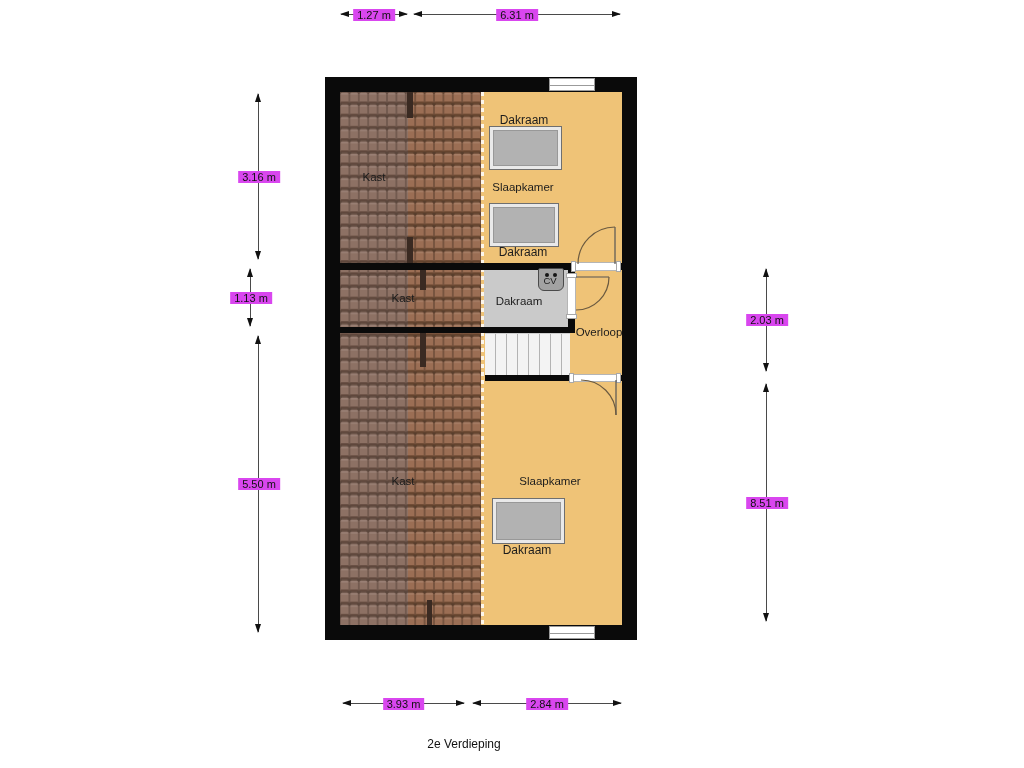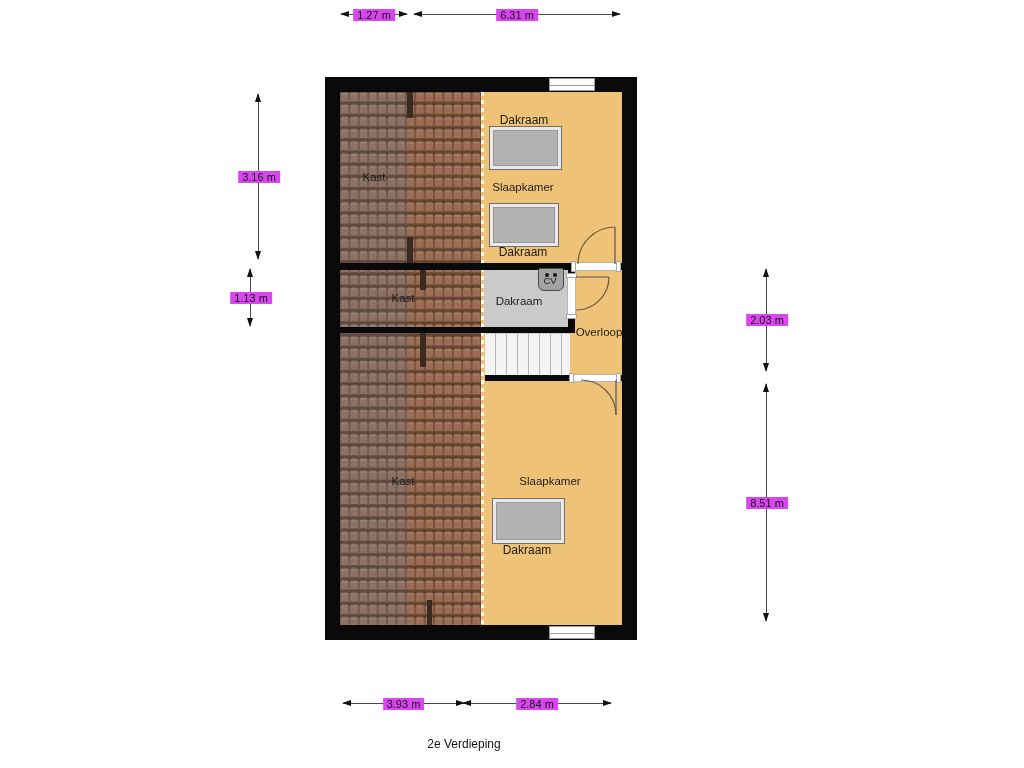--- a/index.html
+++ b/index.html
@@ -159,38 +159,43 @@
   <div class="dim dim-v" style="left:252px;top:93px;height:167px">
     <span class="arr arr-n"></span>
     <span class="arr arr-s"></span>
     <span class="label">3.16 m</span>
   </div>
   <div class="dim dim-v" style="left:244px;top:268px;height:59px">
     <span class="arr arr-n"></span>
     <span class="arr arr-s"></span>
     <span class="label">1.13 m</span>
   </div>
+  <div class="dim dim-v" style="left:252px;top:335px;height:298px">
+    <span class="arr arr-n"></span>
+    <span class="arr arr-s"></span>
+    <span class="label">5.50 m</span>
+  </div>
 
   <div class="dim dim-v" style="left:760px;top:268px;height:104px">
     <span class="arr arr-n"></span>
     <span class="arr arr-s"></span>
     <span class="label">2.03 m</span>
   </div>
   <div class="dim dim-v" style="left:760px;top:383px;height:239px">
     <span class="arr arr-n"></span>
     <span class="arr arr-s"></span>
     <span class="label">8.51 m</span>
   </div>
 
   <div class="dim dim-h" style="left:342px;top:697px;width:123px">
     <span class="arr arr-w"></span>
     <span class="arr arr-e"></span>
     <span class="label">3.93 m</span>
   </div>
-  <div class="dim dim-h" style="left:462px;top:697px;width:150px">
+  <div class="dim dim-h" style="left:472px;top:697px;width:150px">
     <span class="arr arr-w"></span>
     <span class="arr arr-e"></span>
     <span class="label">2.84 m</span>
   </div>
 
   <div class="title">2e Verdieping</div>
 
 </div>
 
 </body></html>

